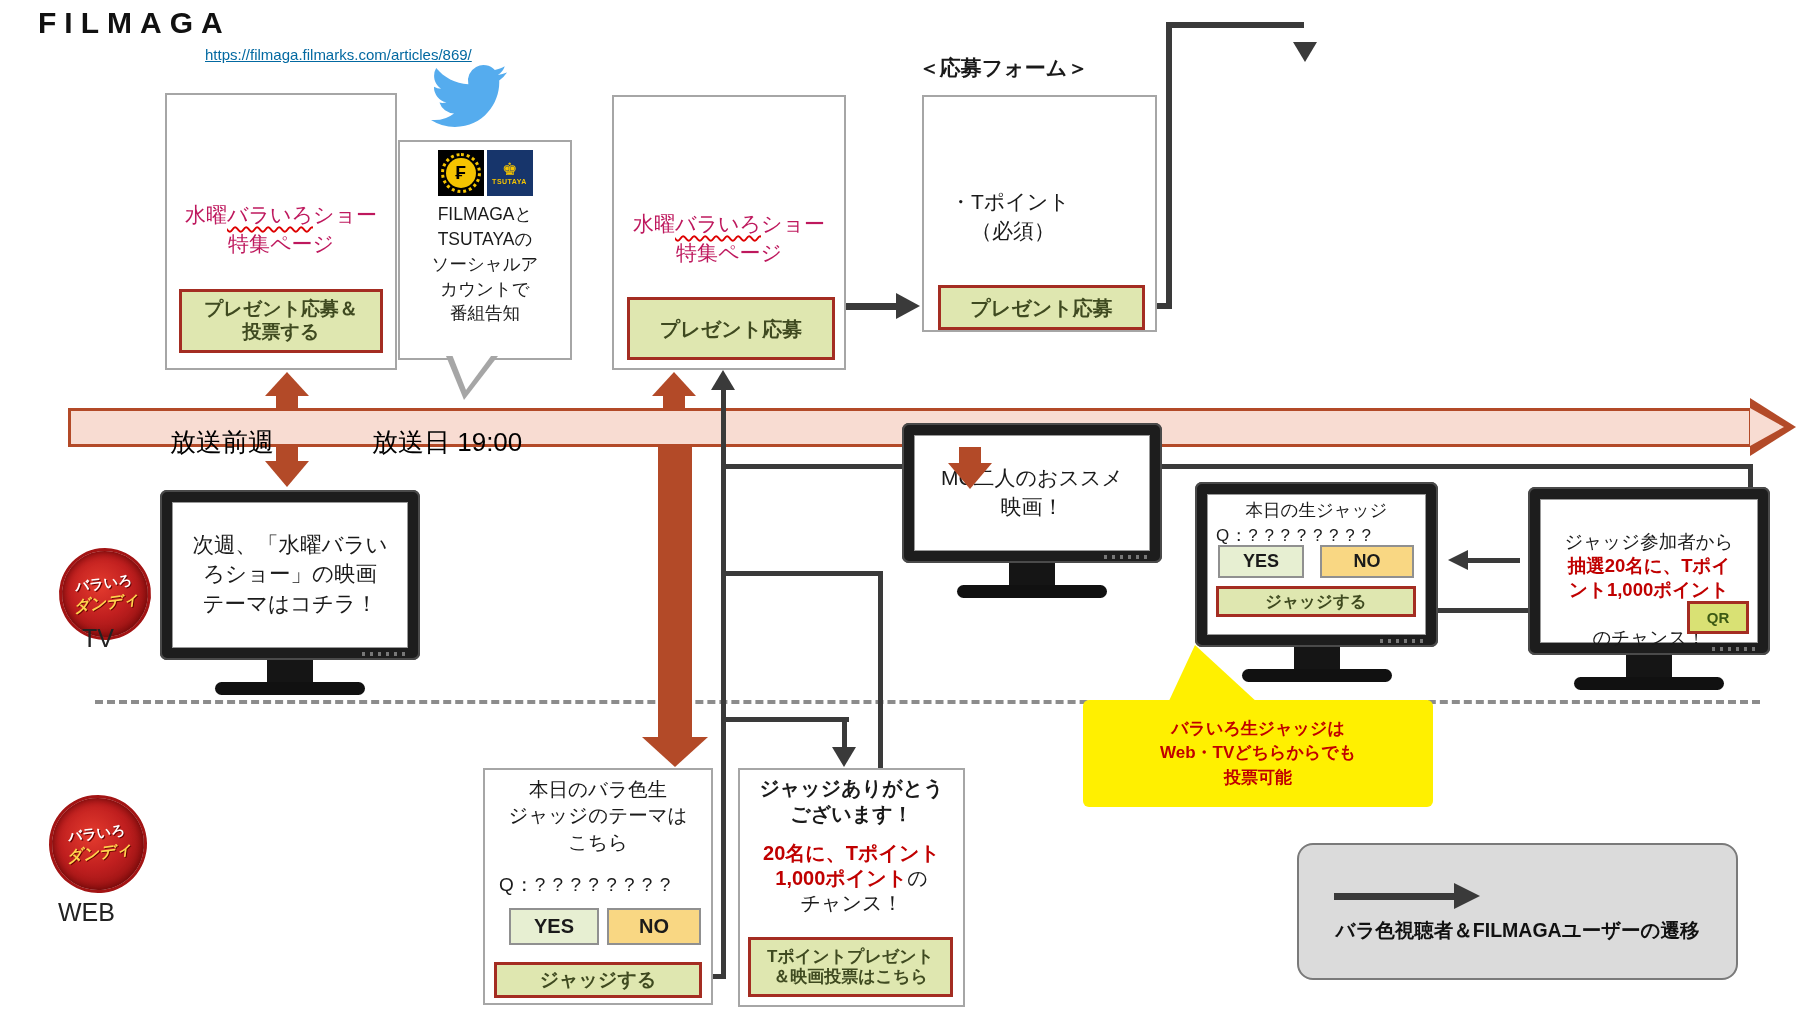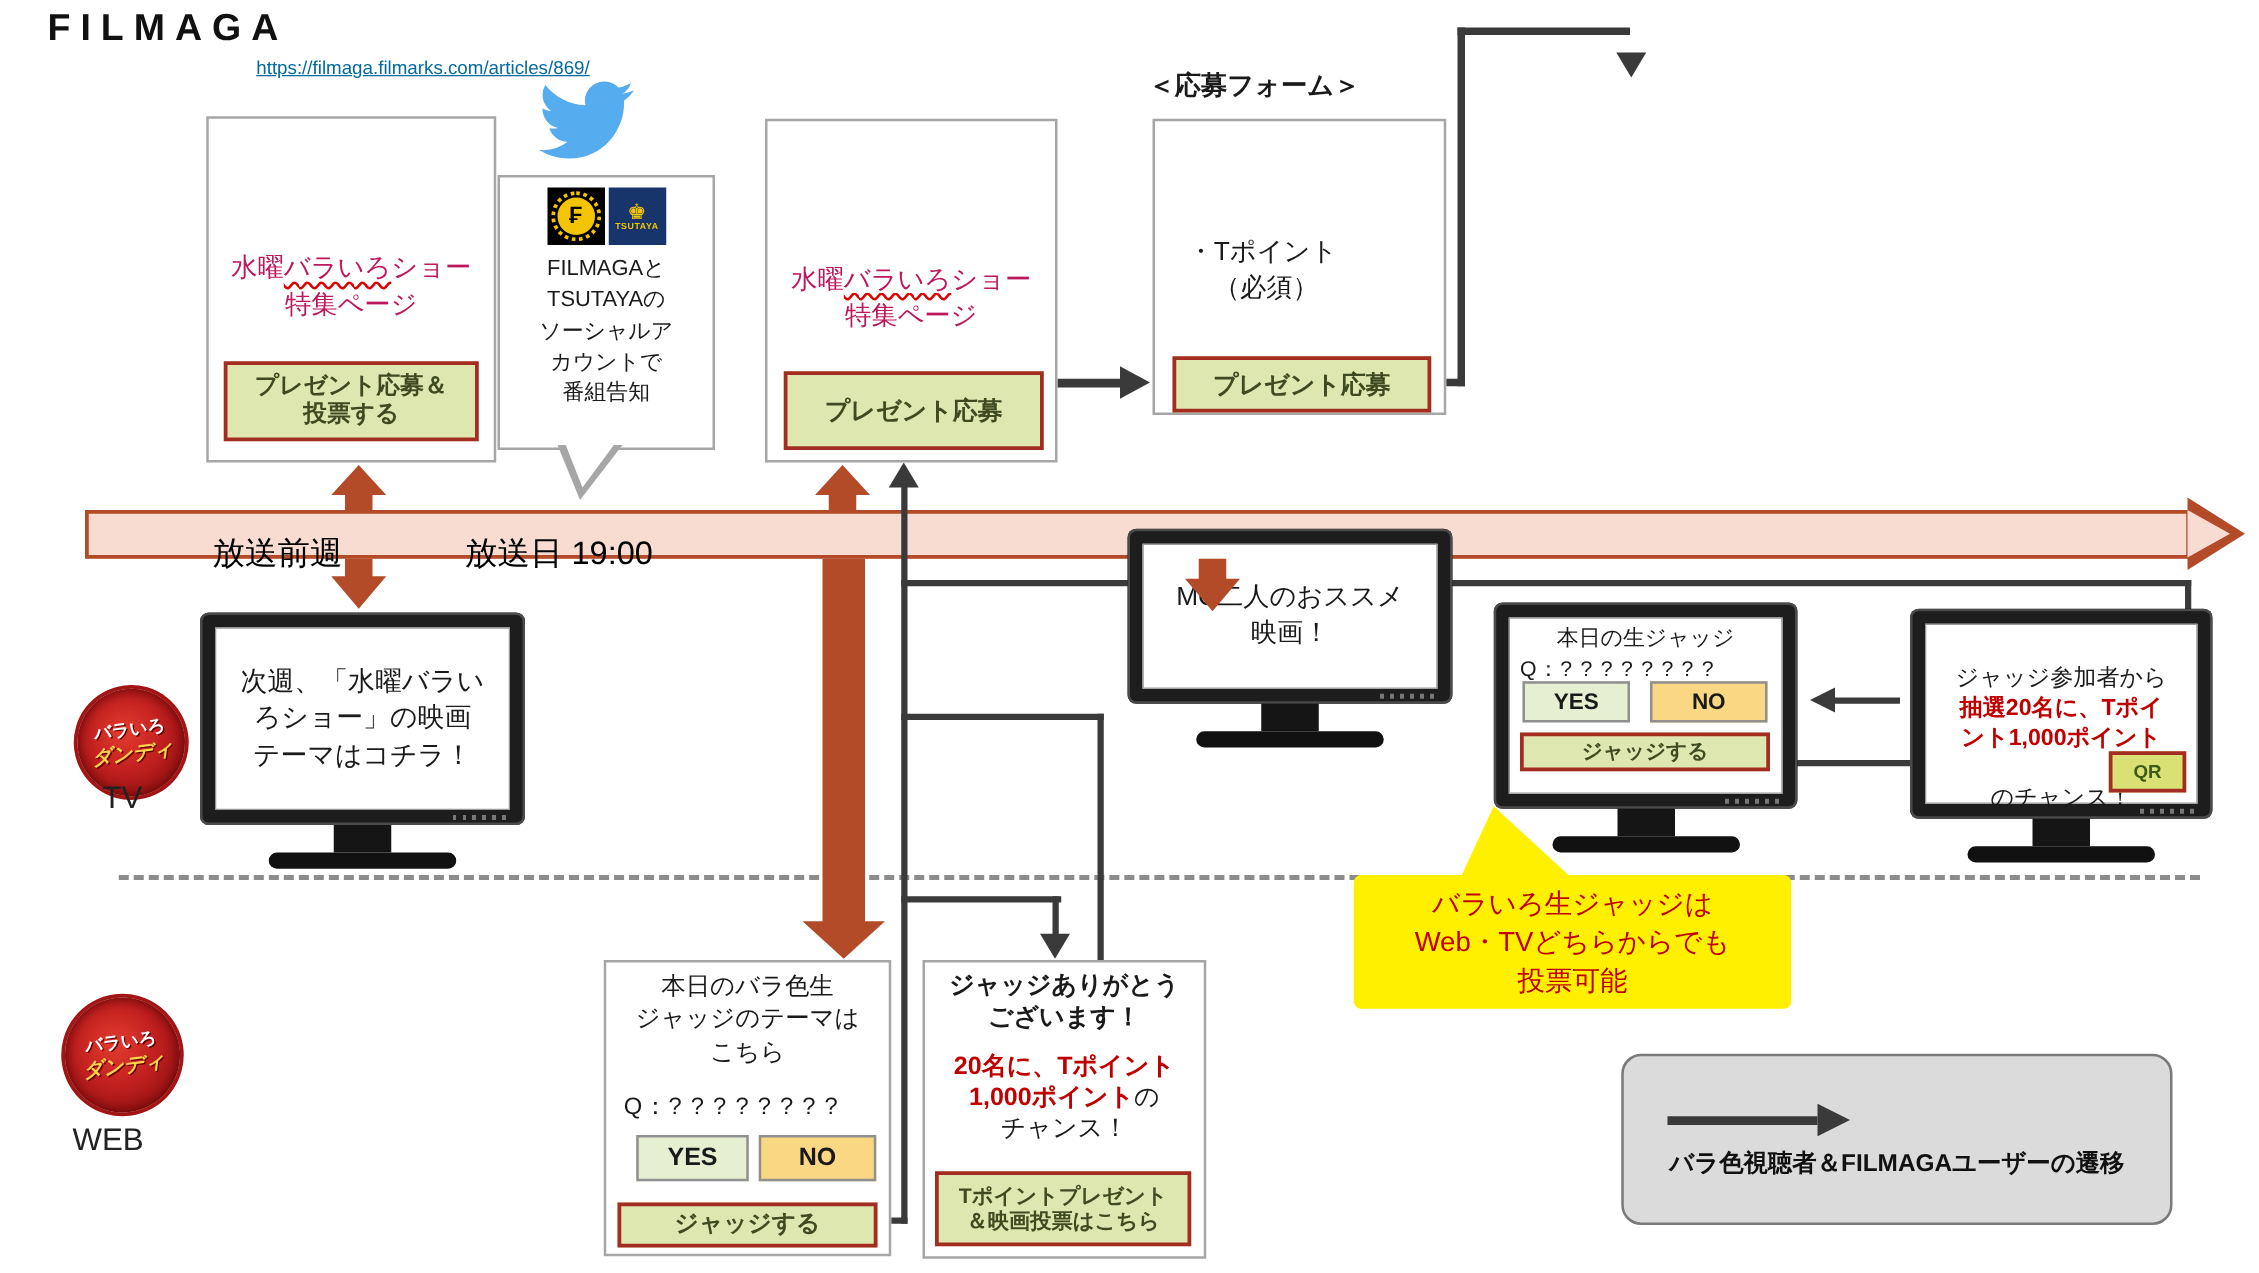--- a/index.html
+++ b/index.html
@@ -51,21 +51,21 @@
   #filmaga-sq{background:#000;}
   #filmaga-sun{width:30px;height:30px;border-radius:50%;background:#F5C400;outline:3px dotted #F5C400;
                outline-offset:2px;display:flex;align-items:center;justify-content:center;
                color:#000;font-weight:bold;font-size:19px;}
   #tsutaya-sq{background:#17356B;flex-direction:column;}
   #tsutaya-mark{color:#F5C400;font-size:17px;line-height:17px;}
   #tsutaya-word{color:#F5C400;font-size:7px;font-weight:bold;letter-spacing:.5px;}
   
   #callout{position:absolute;left:1083px;top:700px;width:350px;height:107px;background:#FFF000;
            border-radius:6px;z-index:4;display:flex;align-items:center;justify-content:center;}
-  #callout .txt{font-size:22px;font-weight:normal;color:#C00000;line-height:1.42;text-align:center;}
+  #callout .txt{font-size:17px;font-weight:bold;color:#C00000;line-height:1.42;text-align:center;}
   #callout-tip{position:absolute;left:1168px;top:645px;width:90px;height:58px;background:#FFF000;
                clip-path:polygon(30% 0,0 100%,100% 100%);z-index:4;}
   
   #legend{position:absolute;left:1297px;top:843px;width:441px;height:137px;background:#DBDBDB;
           border:2px solid #7A7A7A;border-radius:16px;box-sizing:border-box;z-index:3;}
   #legend .sh{position:absolute;left:35px;top:48px;width:120px;height:7px;background:#3A3A3A;}
   #legend .hd{position:absolute;left:155px;top:38px;width:0;height:0;
               border-top:13px solid transparent;border-bottom:13px solid transparent;border-left:26px solid #3A3A3A;}
   #legend .tx{position:absolute;left:0;right:0;top:72px;text-align:center;font-size:19.5px;font-weight:bold;color:#111;}
   

